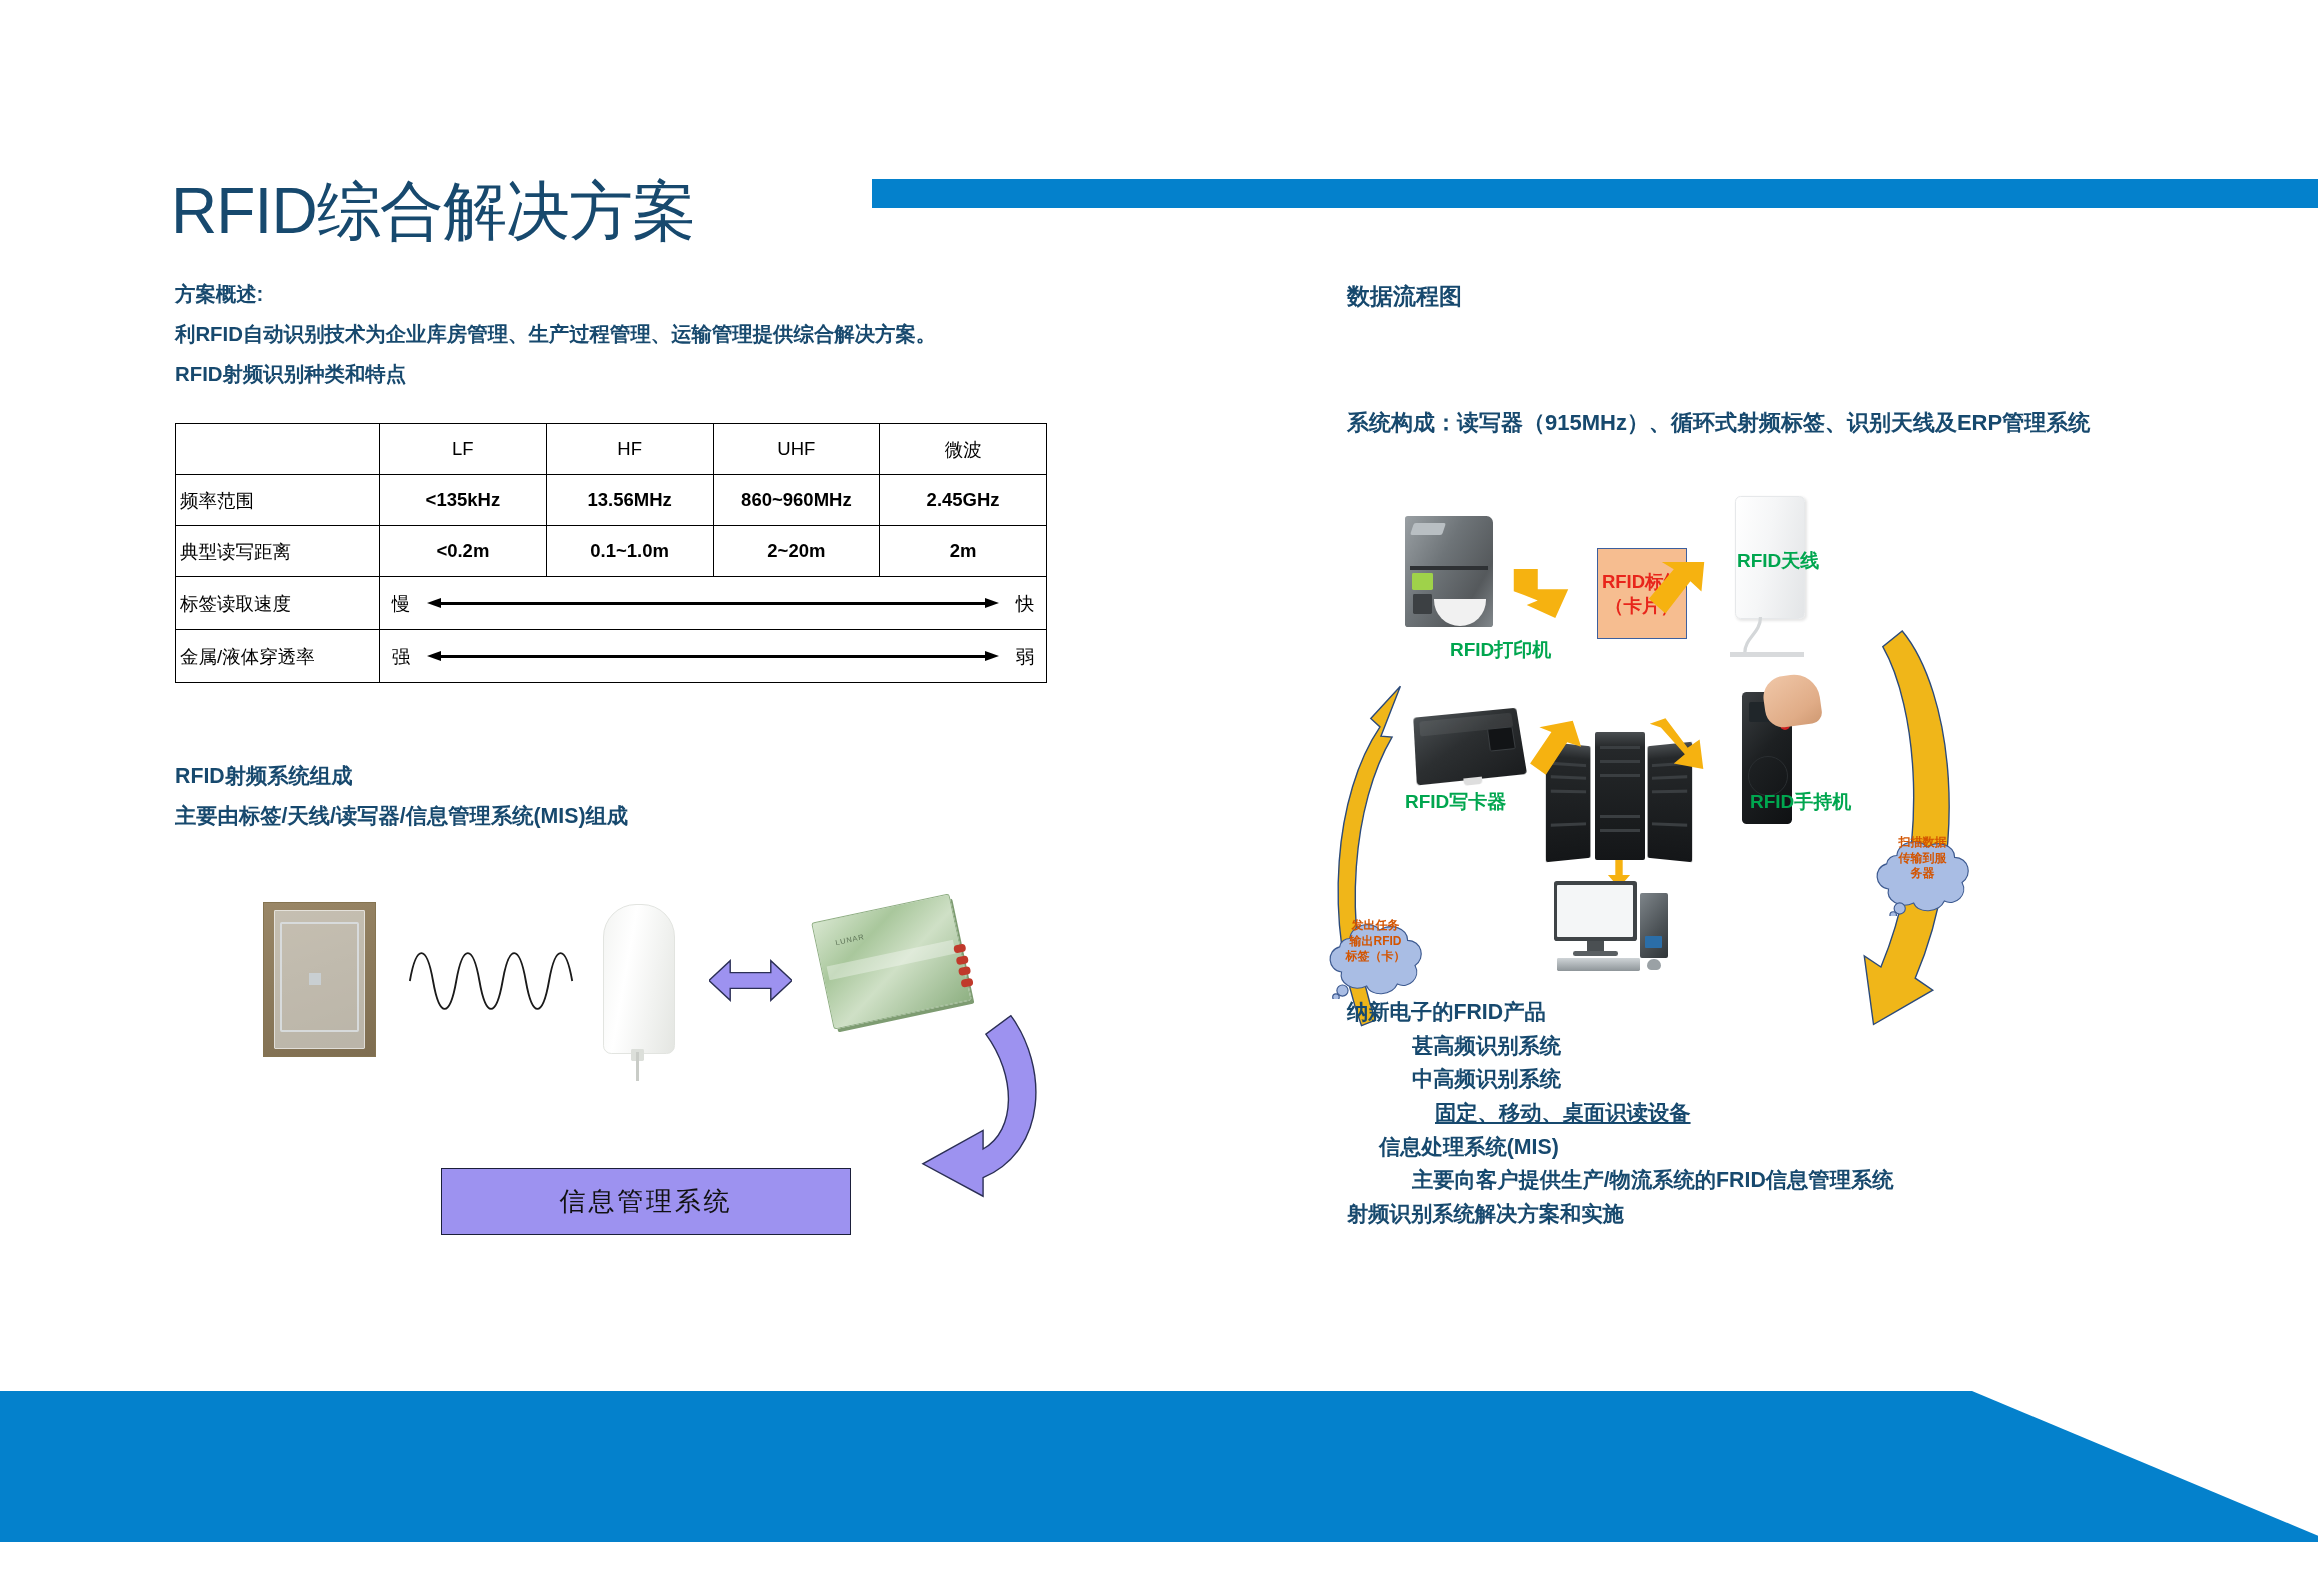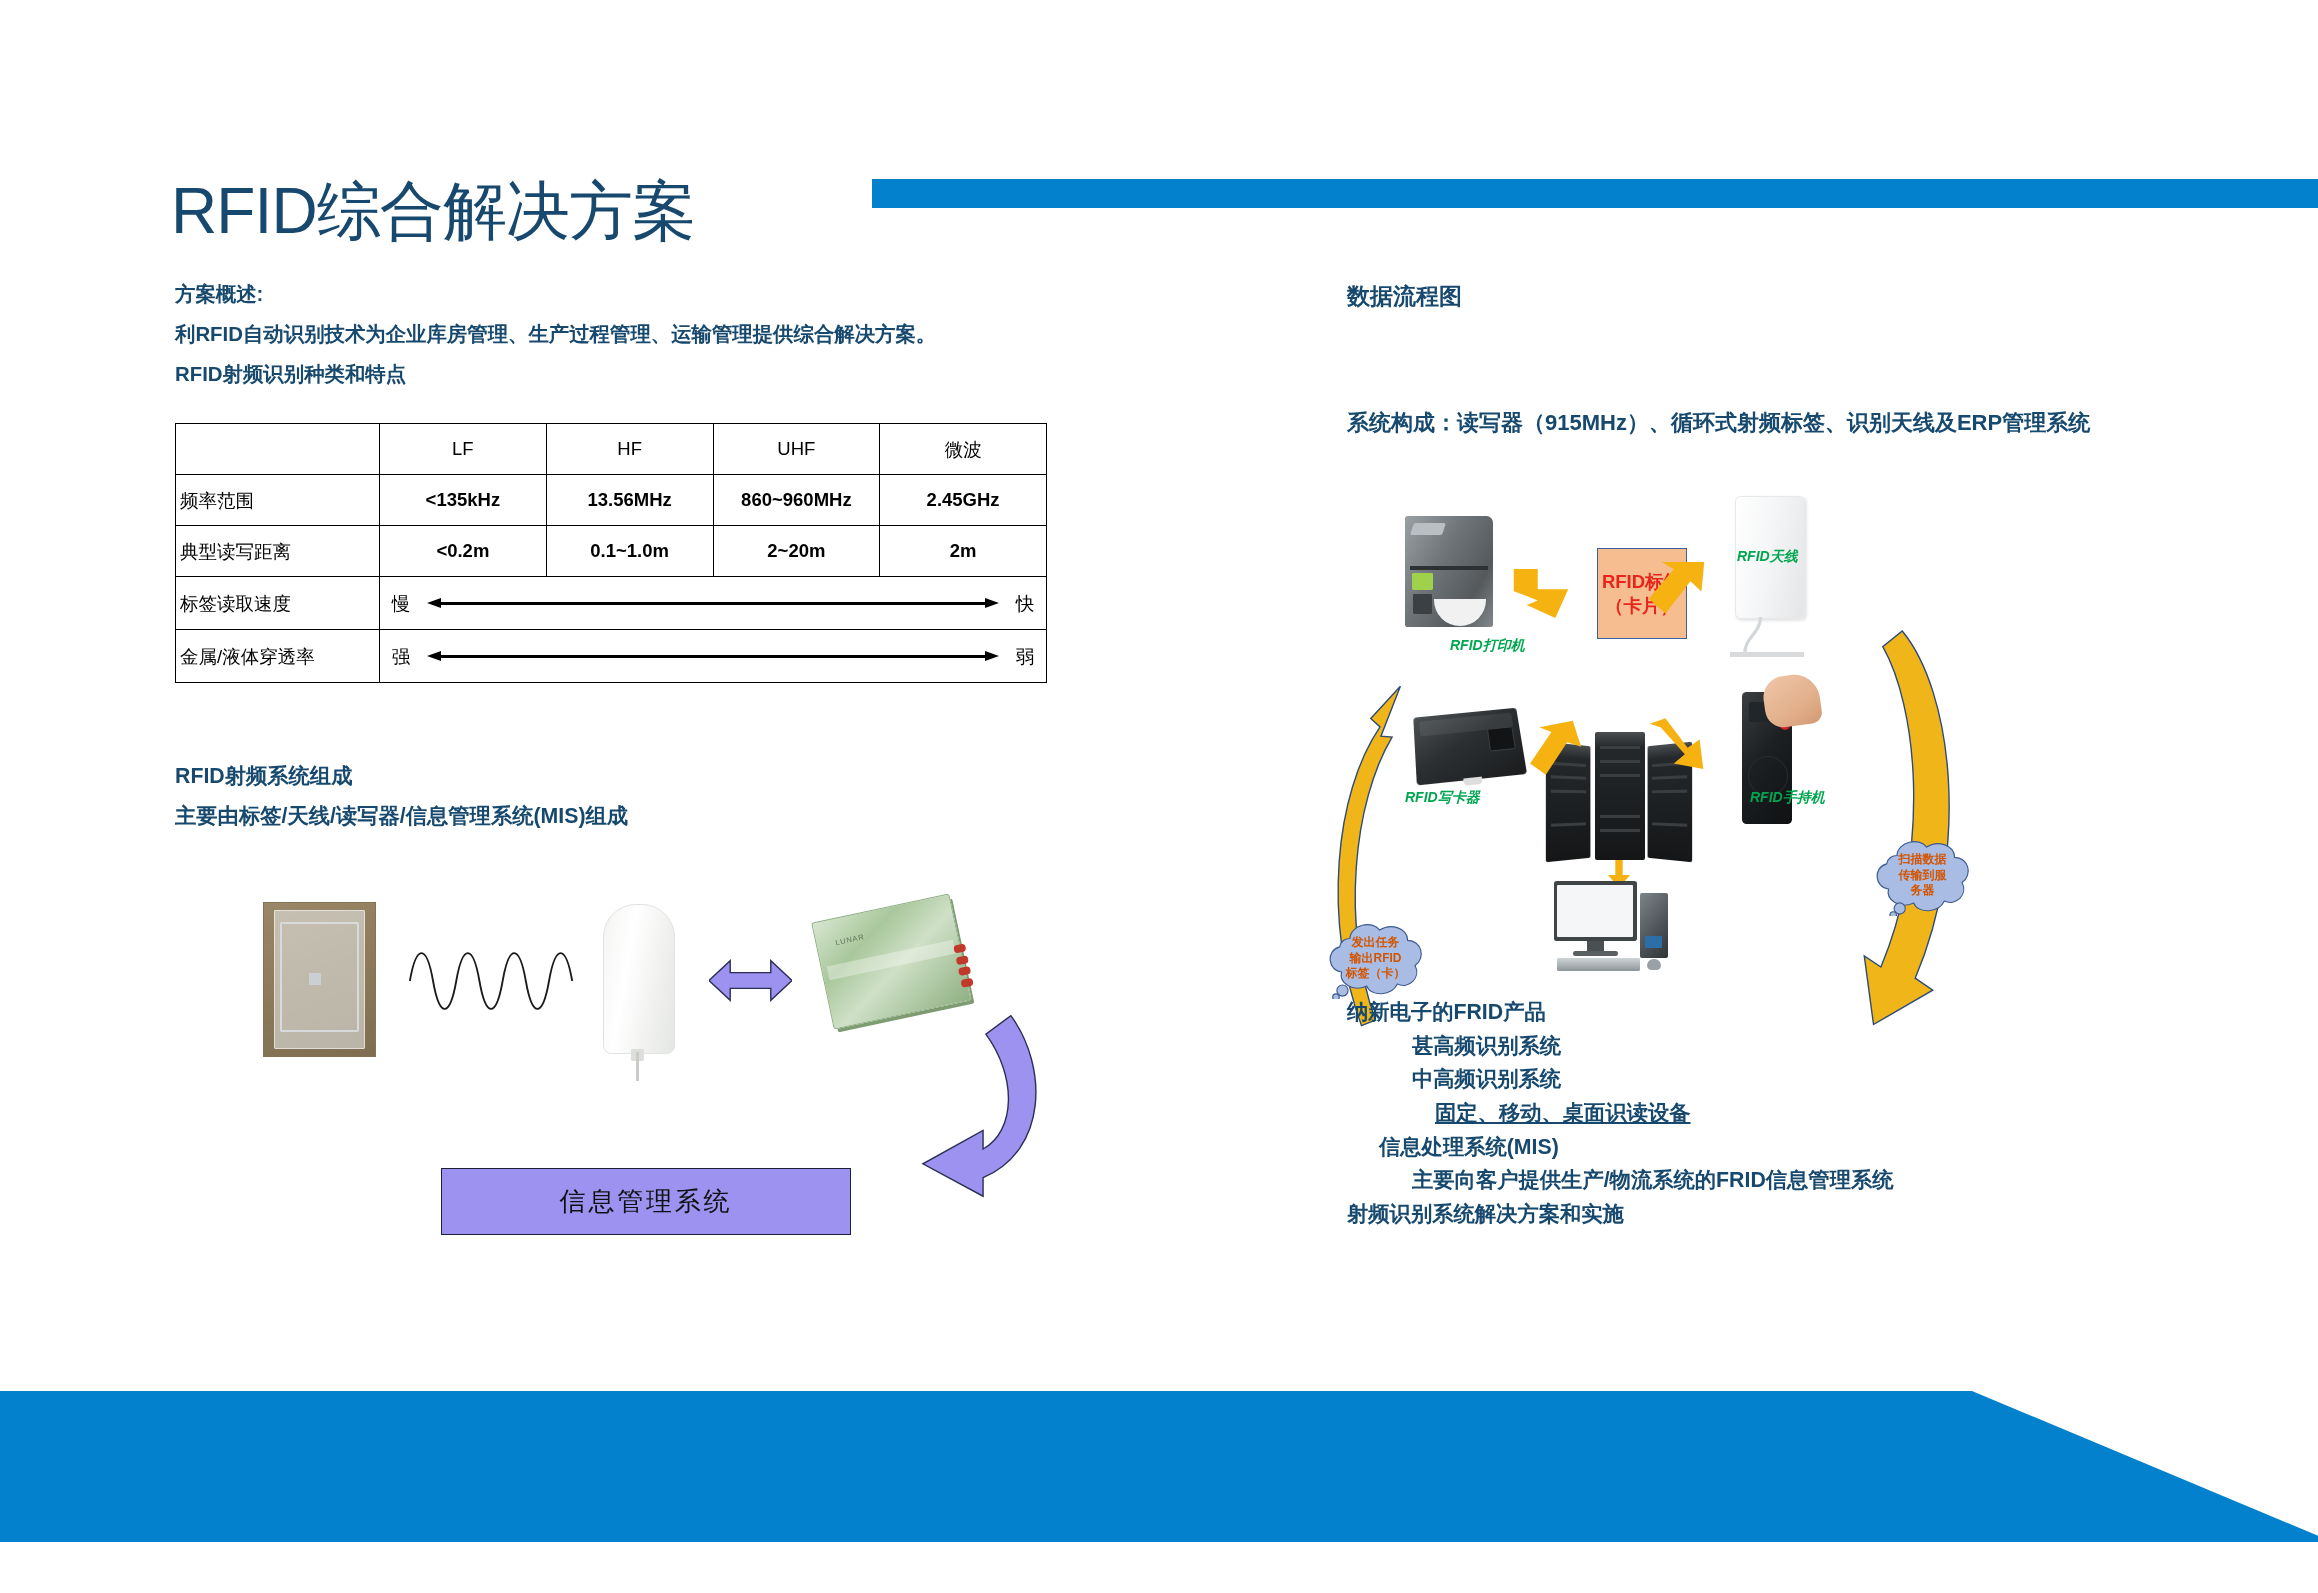--- a/index.html
+++ b/index.html
@@ -81,21 +81,21 @@
   .reader .ports i{display:block;width:12px;height:8.3px;background:#c0392b;border-radius:4.2px;margin:3.2px 0;}
 
   .curvearrow{position:absolute;left:895px;top:1011px;width:153px;height:213px;}
 
   .mis-box{position:absolute;left:441px;top:1168px;width:408px;height:65px;
      background:#9d92f0;border:1.9px solid #1b1f3a;display:flex;align-items:center;justify-content:center;}
   .mis-box span{font-size:26px;color:#111;letter-spacing:2.8px;}
 
   
   .diag{position:absolute;left:1322px;top:464px;width:881px;height:510px;}
-  .grn{color:#00a64f;font-weight:bold;font-size:14px;white-space:nowrap;font-style:italic;}
+  .grn{color:#00a64f;font-weight:bold;font-size:19px;white-space:nowrap;}
 
   .printer{position:absolute;left:83px;top:52px;width:88px;height:111px;
      background:linear-gradient(120deg,#9aa0a4 0%,#6e7478 40%,#55595c 75%,#82888c 100%);
      border-radius:2.8px 6.5px 2.8px 2.8px;}
   .printer .lid{position:absolute;left:6.5px;top:6.5px;width:32px;height:12px;background:#b9bfc3;
      border-radius:1.9px;transform:skewX(-18deg);}
   .printer .panel{position:absolute;left:7.4px;top:57px;width:20.4px;height:16.7px;background:#9fd24a;border-radius:1.4px;}
   .printer .keys{position:absolute;left:8.3px;top:78px;width:18.5px;height:19.5px;background:#3c4043;border-radius:1.4px;}
   .printer .tray{position:absolute;left:29px;top:83px;width:52px;height:27px;
      background:#f1f1f1;border-radius:0 0 32px 32px;}
@@ -145,21 +145,21 @@
      background:linear-gradient(130deg,#7e858a 0%,#4b5155 60%,#2f3437 100%);border-radius:1.9px;}
   .pc-tower .led{position:absolute;left:4.6px;top:43px;width:17.6px;height:12px;background:#2b6ea8;border-radius:0.9px;}
   .pc-kb{position:absolute;left:8.3px;top:77px;width:83px;height:13px;
      background:linear-gradient(180deg,#cfd4d7,#8e9599);border-radius:1.4px;}
   .pc-mouse{position:absolute;left:98px;top:78px;width:14px;height:11px;
      background:#9aa1a5;border-radius:6.5px 6.5px 4.6px 4.6px;}
   
   .cloud{position:absolute;width:107px;height:81px;}
   .cloud .body{position:absolute;inset:0;}
   .cloud .txt{position:absolute;inset:0;display:flex;flex-direction:column;
-     align-items:center;justify-content:center;color:#d35400;font-weight:bold;
+     align-items:center;color:#d35400;font-weight:bold;
      font-size:12px;line-height:1.3;text-align:center;}
 
   .tagbox{position:absolute;left:275px;top:84px;width:88px;height:89px;
      background:#f6bd90;border:1.4px solid #3c5f9e;display:flex;flex-direction:column;
      align-items:center;justify-content:center;}
   .tagbox span{color:#e8251b;font-weight:bold;font-size:18.5px;line-height:1.25;}
 </style>
 </head>
 <body>
 

